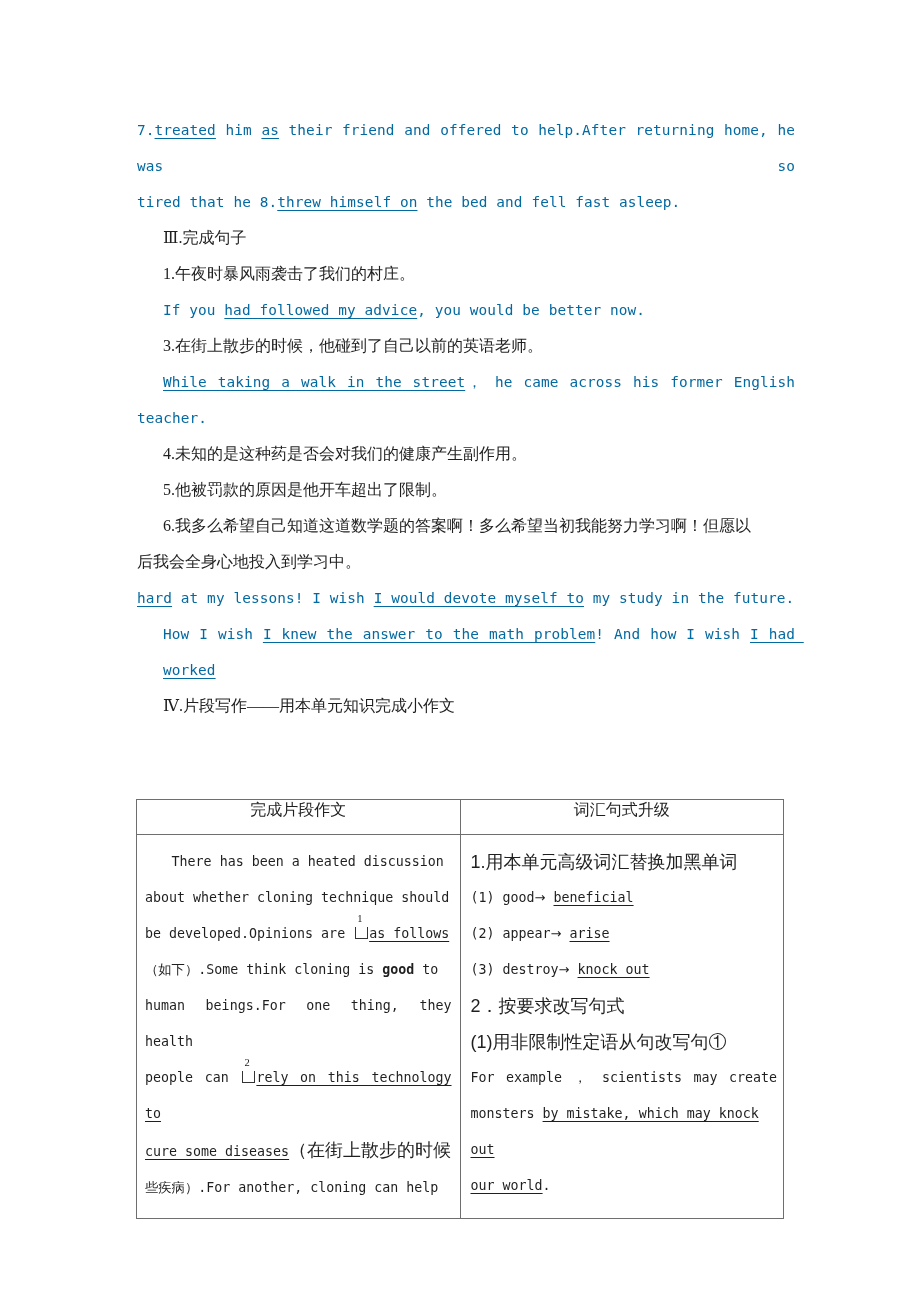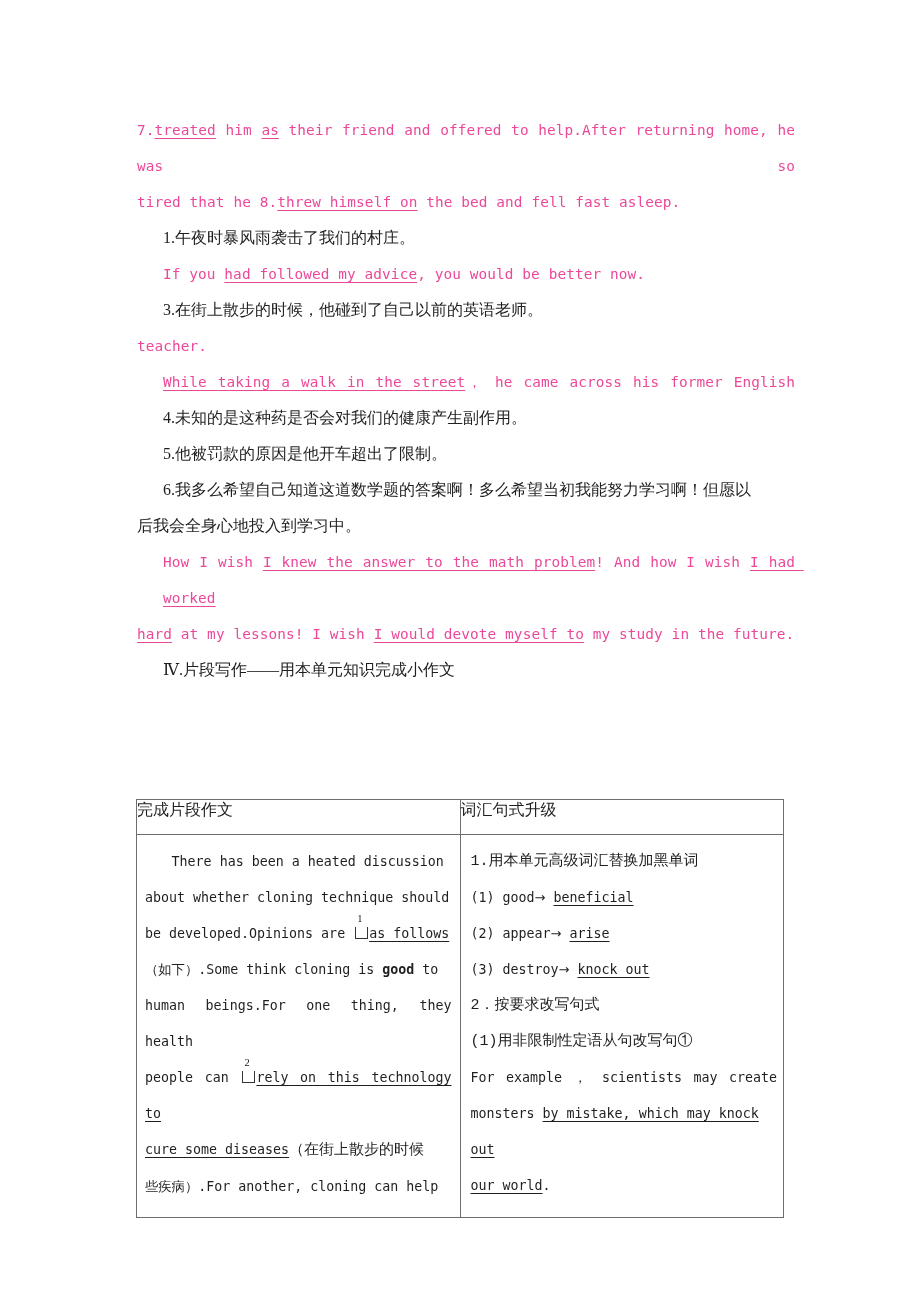--- a/index.html
+++ b/index.html
@@ -21,21 +21,21 @@
     top: 112px;
     width: 658px;
   }
 
   
   .line {
     font-family: "DejaVu Sans Mono", "Liberation Mono", monospace;
     font-size: 14.4px;
     line-height: 36px;
     letter-spacing: 0.1px;
-    color: #ec4899;
+    color: #0369a1;
     white-space: pre-wrap;
   }
   .cn {
     font-family: "Liberation Serif", "DejaVu Serif", serif;
     font-size: 16px;
     line-height: 36px;
     color: #1f1f1f;
   }
   .indent1 { padding-left: 26px; }
   .just {
@@ -64,21 +64,21 @@
   table.writing td, table.writing th {
     border: 1px solid #6e6e6e;
     vertical-align: top;
     padding: 0;
   }
   th.hd {
     height: 34px;
     font-family: "Liberation Serif", "DejaVu Serif", serif;
     font-weight: normal;
     font-size: 16px;
-    text-align: left;
+    text-align: center;
     vertical-align: middle;
     color: #1f1f1f;
   }
   td.cellL { width: 314px; }
   td.cellR { width: 332px; }
   .cellpad-l { padding: 9px 8px 12px 8px; }
   .cellpad-r { padding: 9px 6px 12px 10px; }
 
   .celltext {
     font-family: "DejaVu Sans Mono", "Liberation Mono", monospace;
@@ -87,22 +87,22 @@
     color: #1f1f1f;
     text-align: justify;
   }
   .celltext-r {
     font-family: "DejaVu Sans Mono", "Liberation Mono", monospace;
     font-size: 13.3px;
     line-height: 36px;
     color: #1f1f1f;
   }
   .cn-sm {
-    font-family: Liberation Mono, monospace;
-    font-size: 15px;
+    font-family: Liberation Sans, sans-serif;
+    font-size: 18px;
   }
   .rowline { line-height: 36px; }
 
   
   .mark {
     position: relative;
     display: inline-block;
     width: 11px;
     height: 11px;
     border: 1px solid #333;
@@ -126,37 +126,38 @@
 </style>
 </head>
 <body>
 
 <div class="page">
 
   <div class="line just"><span>7.</span><span class="u">treated</span><span> him </span><span class="u">as</span><span> their friend and offered to help.After returning home, he was so</span></div>
 
   <div class="line"><span>tired that he 8.</span><span class="u">threw himself on</span><span> the bed and fell fast asleep.</span></div>
 
+  <div class="cn indent1">Ⅲ.完成句子</div>
 
   <div class="cn indent1"><span>1.</span><span>午夜时暴风雨袭击了我们的村庄。</span></div>
 
   <div class="line indent1"><span>If you </span><span class="u">had followed my advice</span><span>, you would be better now.</span></div>
 
   <div class="cn indent1"><span>3.</span><span>在街上散步的时候，他碰到了自己以前的英语老师。</span></div>
+  <div class="line indent1 just"><span class="u">While taking a walk in the street</span><span>， he came across his former English</span></div>
   <div class="line">teacher.</div>
-  <div class="line indent1 just"><span class="u">While taking a walk in the street</span><span>， he came across his former English</span></div>
 
   <div class="cn indent1"><span>4.</span><span>未知的是这种药是否会对我们的健康产生副作用。</span></div>
 
   <div class="cn indent1"><span>5.</span><span>他被罚款的原因是他开车超出了限制。</span></div>
 
   <div class="cn indent1"><span>6.</span><span>我多么希望自己知道这道数学题的答案啊！多么希望当初我能努力学习啊！但愿以</span></div>
   <div class="cn">后我会全身心地投入到学习中。</div>
+  <div class="line"><span class="u">hard</span><span> at my lessons! I wish </span><span class="u">I would devote myself to</span><span> my study in the future.</span></div>
   <div class="line indent1 just"><span>How I wish </span><span class="u">I knew the answer to the math problem</span><span>! And how I wish </span><span class="u">I had worked</span></div>
-  <div class="line"><span class="u">hard</span><span> at my lessons! I wish </span><span class="u">I would devote myself to</span><span> my study in the future.</span></div>
 
   <div class="cn indent1">Ⅳ.片段写作——用本单元知识完成小作文</div>
 
 </div>
 
 <div class="tbl-wrap">
   <table class="writing">
     <tbody>
         <tr>
       <th class="hd">完成片段作文</th>

